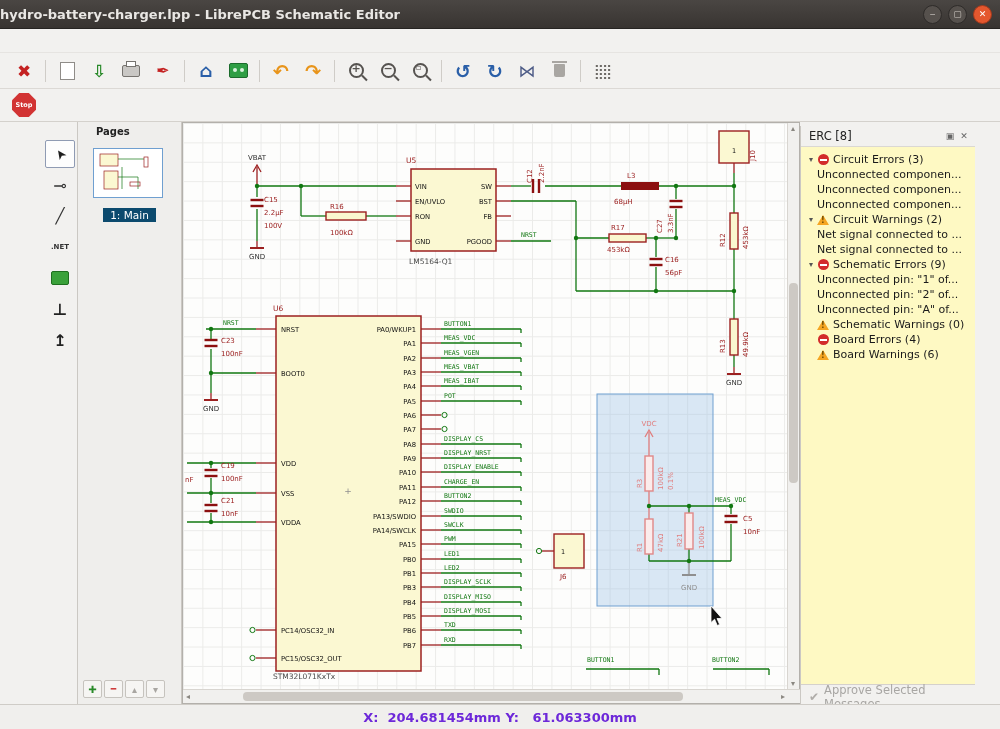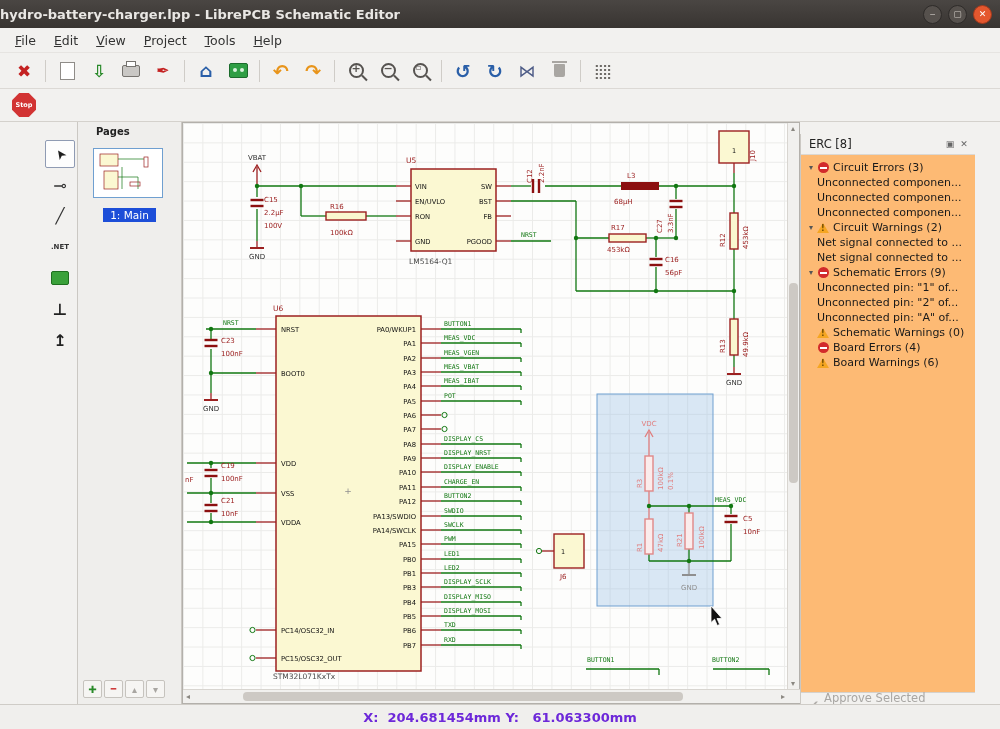--- a/index.html
+++ b/index.html
@@ -68,21 +68,21 @@
   .ic-netlabel::before{content:".NET";color:#333;font-size:7px;font-weight:bold;}
   .ic-component{width:16px;height:12px;background:#3aa13a;border:1px solid #1f6f1f;border-radius:2px;}
   .ic-gnd::before{content:"⊥";color:#222;font-size:16px;font-weight:bold;}
   .ic-vcc::before{content:"↥";color:#222;font-size:16px;font-weight:bold;}
 
   
   .pages{position:absolute;left:78px;top:122px;width:104px;height:582px;background:#efeeec;border-right:1px solid #cbc8c3;box-sizing:border-box;}
   .panel-title{font-size:10px;color:#222;padding:4px 0 2px 18px;font-weight:bold;}
   .thumb{position:absolute;left:15px;top:26px;width:68px;height:48px;background:#fff;border:1px solid #6f9fd0;}
   .page-label{position:absolute;left:0;top:82px;width:100%;text-align:center;}
-  .page-label span{display:inline-block;background:#1d4ed8;color:#fff;font-size:10.5px;padding:1px 7px;}
+  .page-label span{display:inline-block;background:#0c4a6e;color:#fff;font-size:10.5px;padding:1px 7px;}
   .pagebtns{position:absolute;left:5px;bottom:6px;display:flex;gap:2px;}
   .pgbtn{width:17px;height:16px;background:#f6f5f3;border:1px solid #c6c3be;border-radius:2px;
     display:flex;align-items:center;justify-content:center;font-size:10px;}
   .ic-add-page::before{content:"✚";color:#2a8a2a;font-weight:bold;font-size:10px;}
   .ic-remove-page::before{content:"━";color:#cc3333;font-weight:bold;font-size:9px;}
   .ic-move-page-up::before{content:"▴";color:#a9a6a2;}
   .ic-move-page-down::before{content:"▾";color:#a9a6a2;}
 
   
   .canvas-wrap{position:absolute;left:182px;top:122px;width:618px;height:582px;background:#f2f1ef;
@@ -91,21 +91,21 @@
     background-image:linear-gradient(#ebebe9 1px,transparent 1px),linear-gradient(90deg,#ebebe9 1px,transparent 1px);
     background-size:19.4px 19.4px;overflow:hidden;}
   .draw svg{position:absolute;left:0;top:0;}
   .vscroll{position:absolute;right:0;top:0;width:12px;height:566px;background:#f1f0ee;border-left:1px solid #d8d5d0;box-sizing:border-box;}
   .vthumb{position:absolute;left:1px;top:160px;width:9px;height:200px;background:#cdc9c4;border-radius:4px;}
   .hscroll{position:absolute;left:0;bottom:0;width:618px;height:14px;background:#f1f0ee;border-top:1px solid #d8d5d0;box-sizing:border-box;}
   .hthumb{position:absolute;left:60px;top:2px;width:440px;height:9px;background:#cdc9c4;border-radius:4px;}
   .sarrow{position:absolute;font-size:8px;color:#8a8781;}
 
   
-  .erc{position:absolute;left:800px;top:134px;width:175px;height:582px;background:#fdba74;border-left:1px solid #cbc8c3;box-sizing:border-box;}
+  .erc{position:absolute;left:800px;top:126px;width:175px;height:582px;background:#fef9c3;border-left:1px solid #cbc8c3;box-sizing:border-box;}
   .erc-header{height:20px;background:#f2f1ef;border-bottom:1px solid #dbd8d3;display:flex;align-items:center;padding:0 4px 0 8px;}
   .erc-title{font-size:11.5px;color:#222;flex:1;}
   .dockbtn{width:14px;height:14px;display:flex;align-items:center;justify-content:center;color:#666;font-size:9px;}
   .erc-tree{padding-top:5px;}
   .erc-row{display:flex;align-items:center;height:15px;font-size:11px;color:#1a1a1a;white-space:nowrap;overflow:hidden;padding-left:4px;}
   .erc-row .arrow{width:12px;text-align:center;font-size:8px;color:#555;flex:none;}
   .erc-row .eicon{width:12px;height:12px;margin-right:4px;flex:none;display:flex;align-items:center;justify-content:center;}
   .erc-row.lvl1{padding-left:16px;}
   .er-error{width:11px;height:11px;background:#d22b2b;border-radius:50%;position:relative;}
   .er-error::before{content:"";position:absolute;left:2px;right:2px;top:4.5px;height:2px;background:#fff;}
@@ -129,28 +129,20 @@
 
   <div class="titlebar">
     <span class="title-text">hydro-battery-charger.lpp - LibrePCB Schematic Editor</span>
     <div class="winbtns">
       <div class="wbtn">‒</div>
       <div class="wbtn">▢</div>
       <div class="wbtn close">✕</div>
     </div>
   </div>
 
-  <div class="menubar">
-      <span class="menu-item">File</span>
-      <span class="menu-item">Edit</span>
-      <span class="menu-item">View</span>
-      <span class="menu-item">Project</span>
-      <span class="menu-item">Tools</span>
-      <span class="menu-item">Help</span>
-    </div>
 
   <div class="toolbar row1">
       <div class="tbtn">
         <span class="ig ic-close-project"></span>
       </div>
       <div class="tsep"></div>
       <div class="tbtn">
         <span class="ig ic-new-page"></span>
       </div>
       <div class="tbtn">

